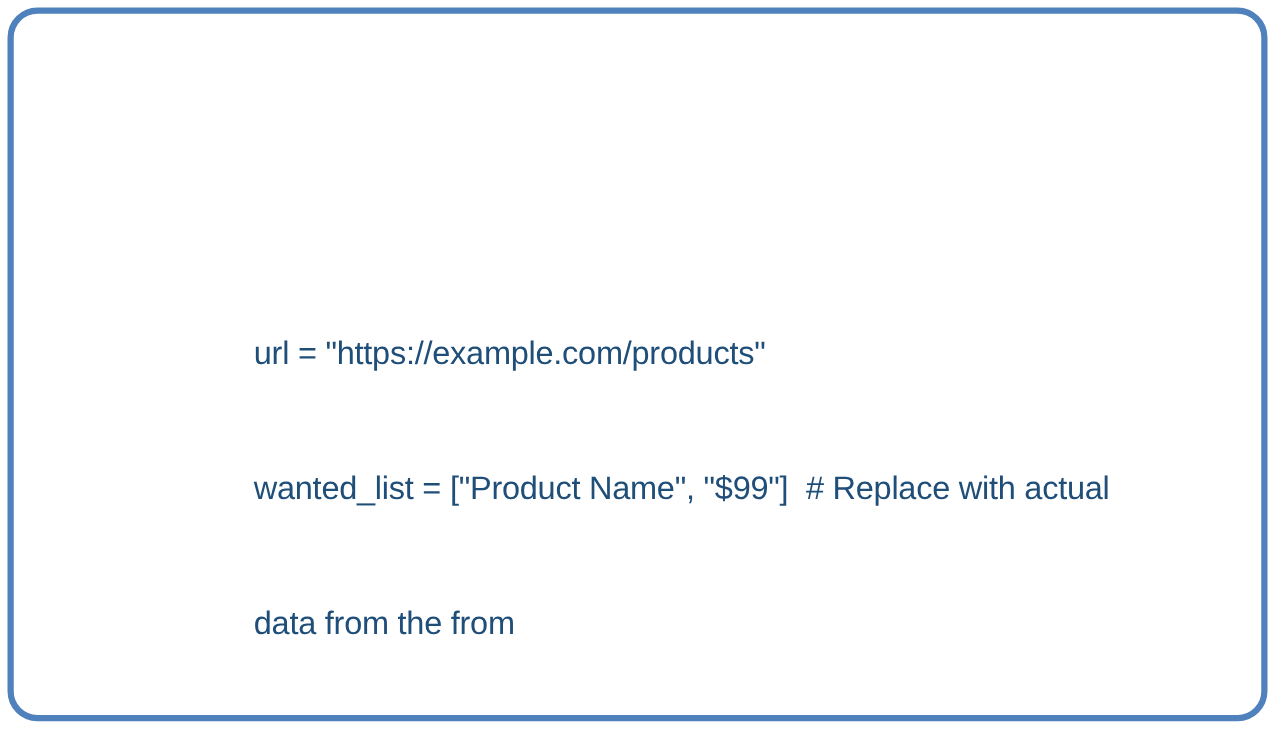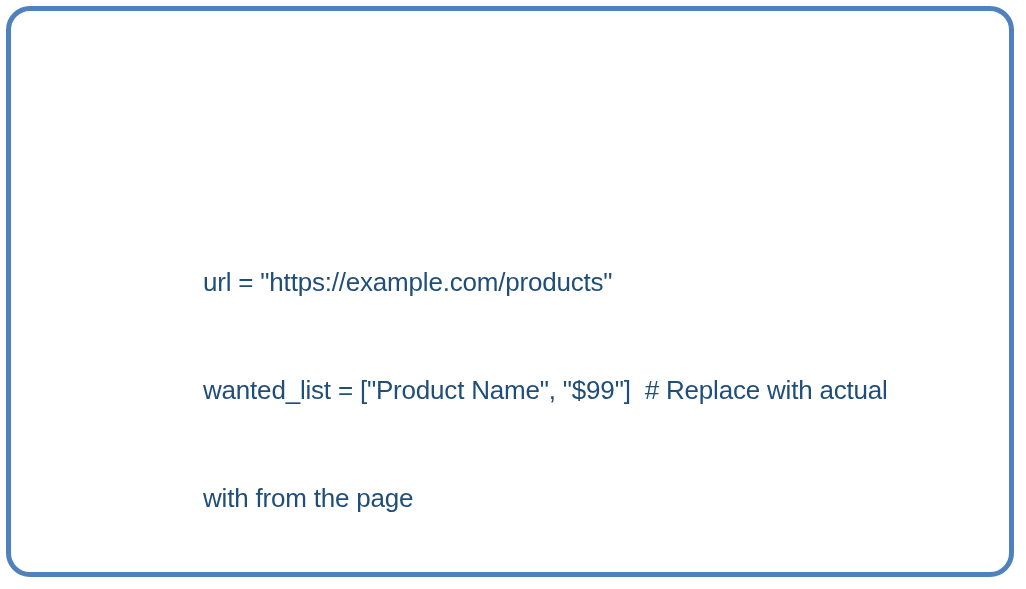--- a/index.html
+++ b/index.html
@@ -36,19 +36,19 @@
     min-height: 36px;
   }
 </style>
 </head>
 <body>
 
 <div class="slide-frame">
   <div class="code-block">
     <div class="code-line">url = "https://example.com/products"</div>
     <div class="code-line">wanted_list = ["Product Name", "$99"]  # Replace with actual</div>
-    <div class="code-line">with from the page</div>
+    <div class="code-line">data from the from</div>
     <div class="code-line"></div>
     
     
     
   </div>
 </div>
 
 </body></html>

